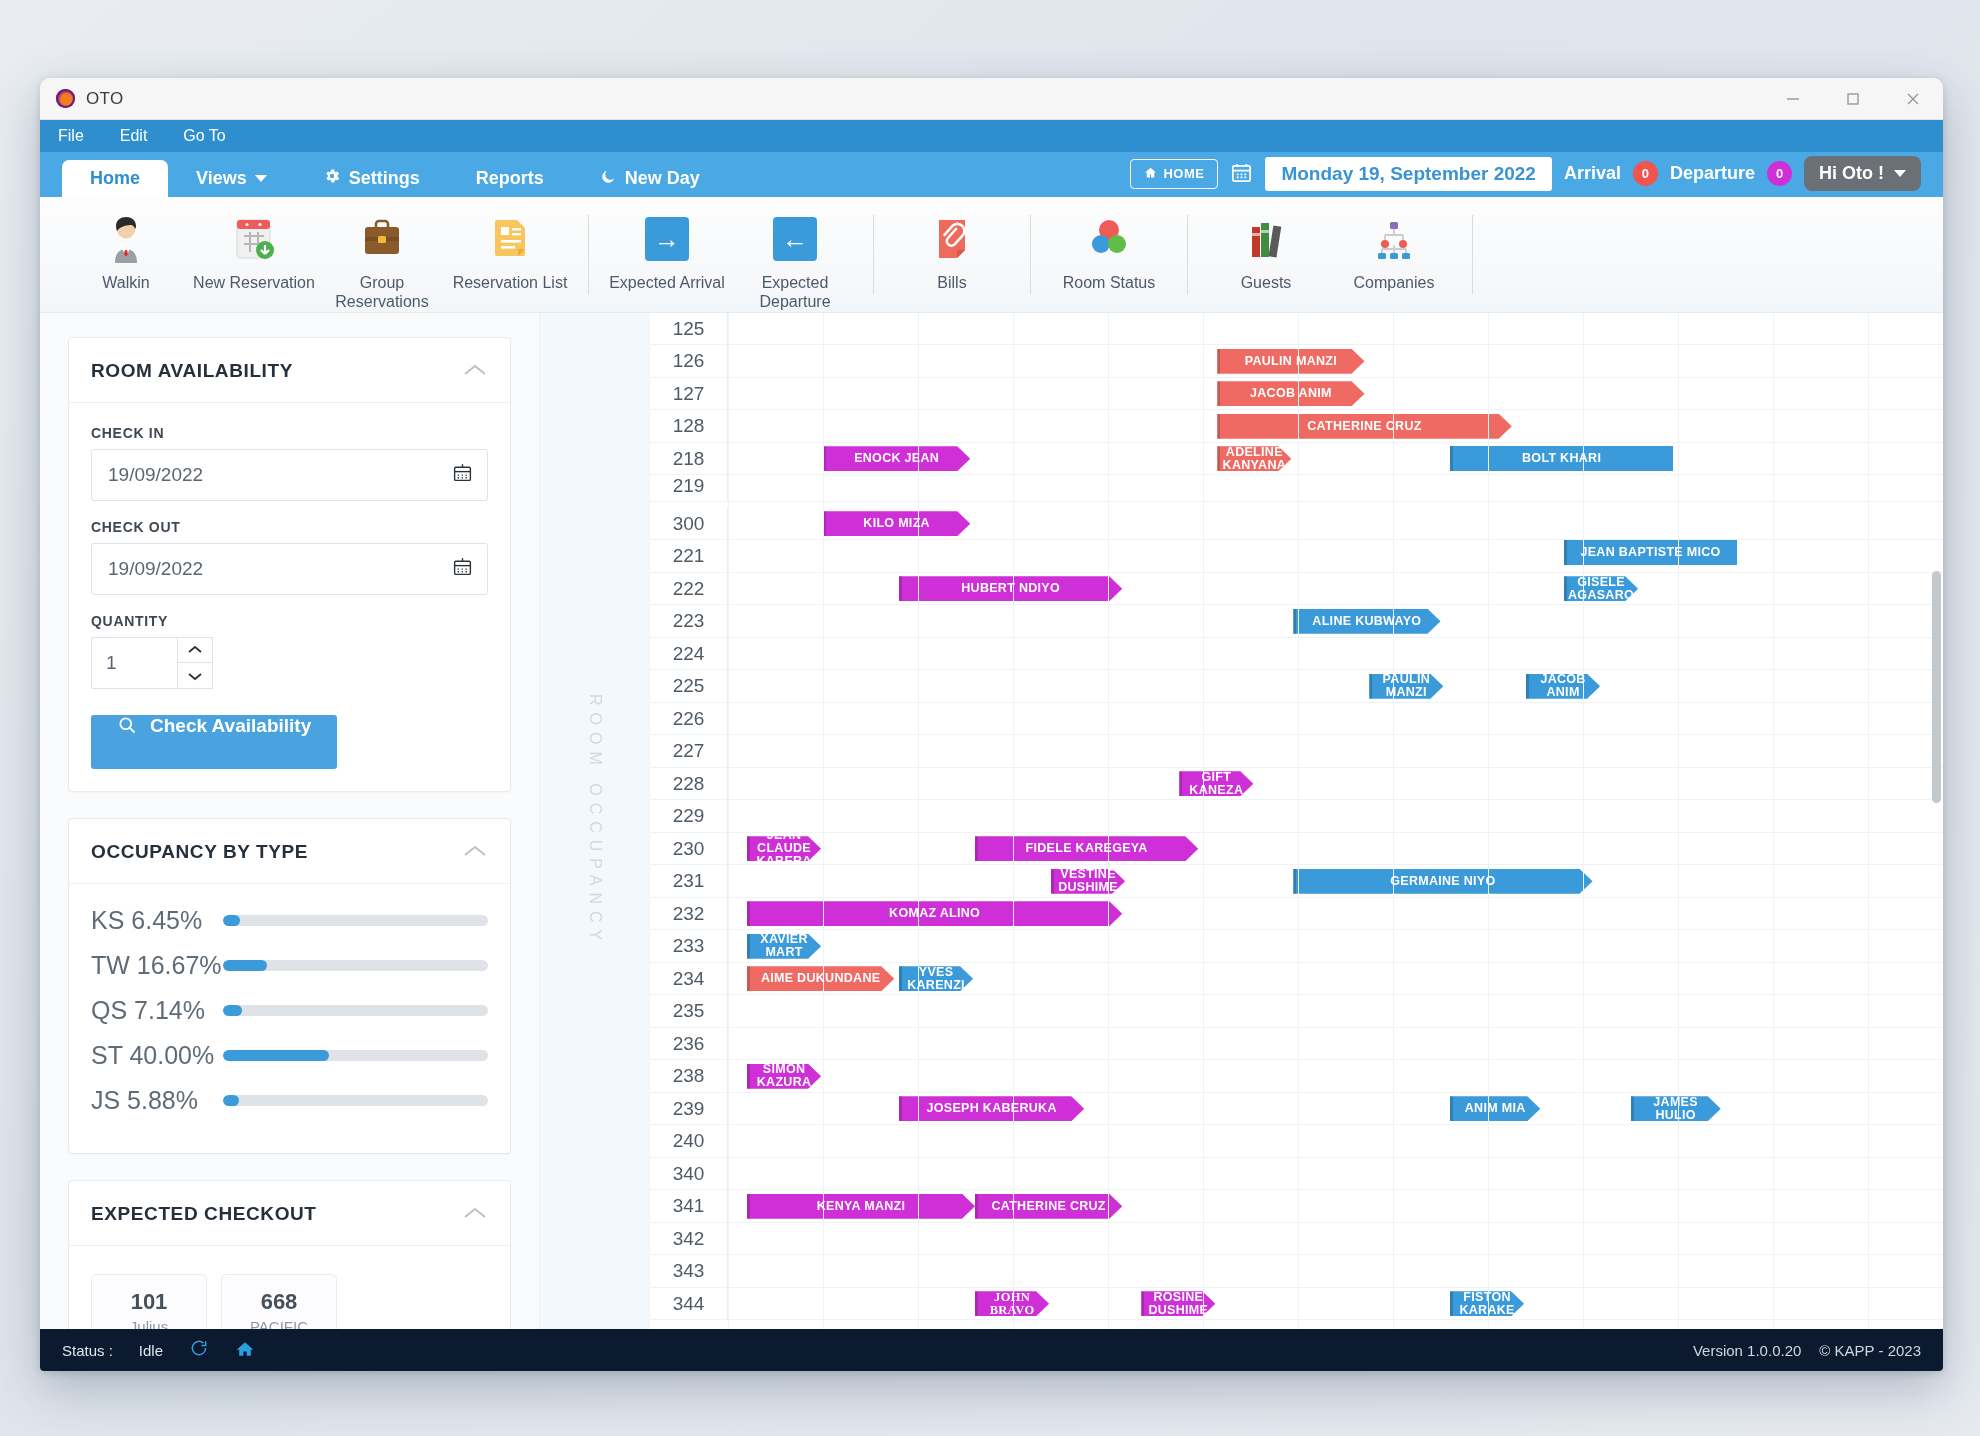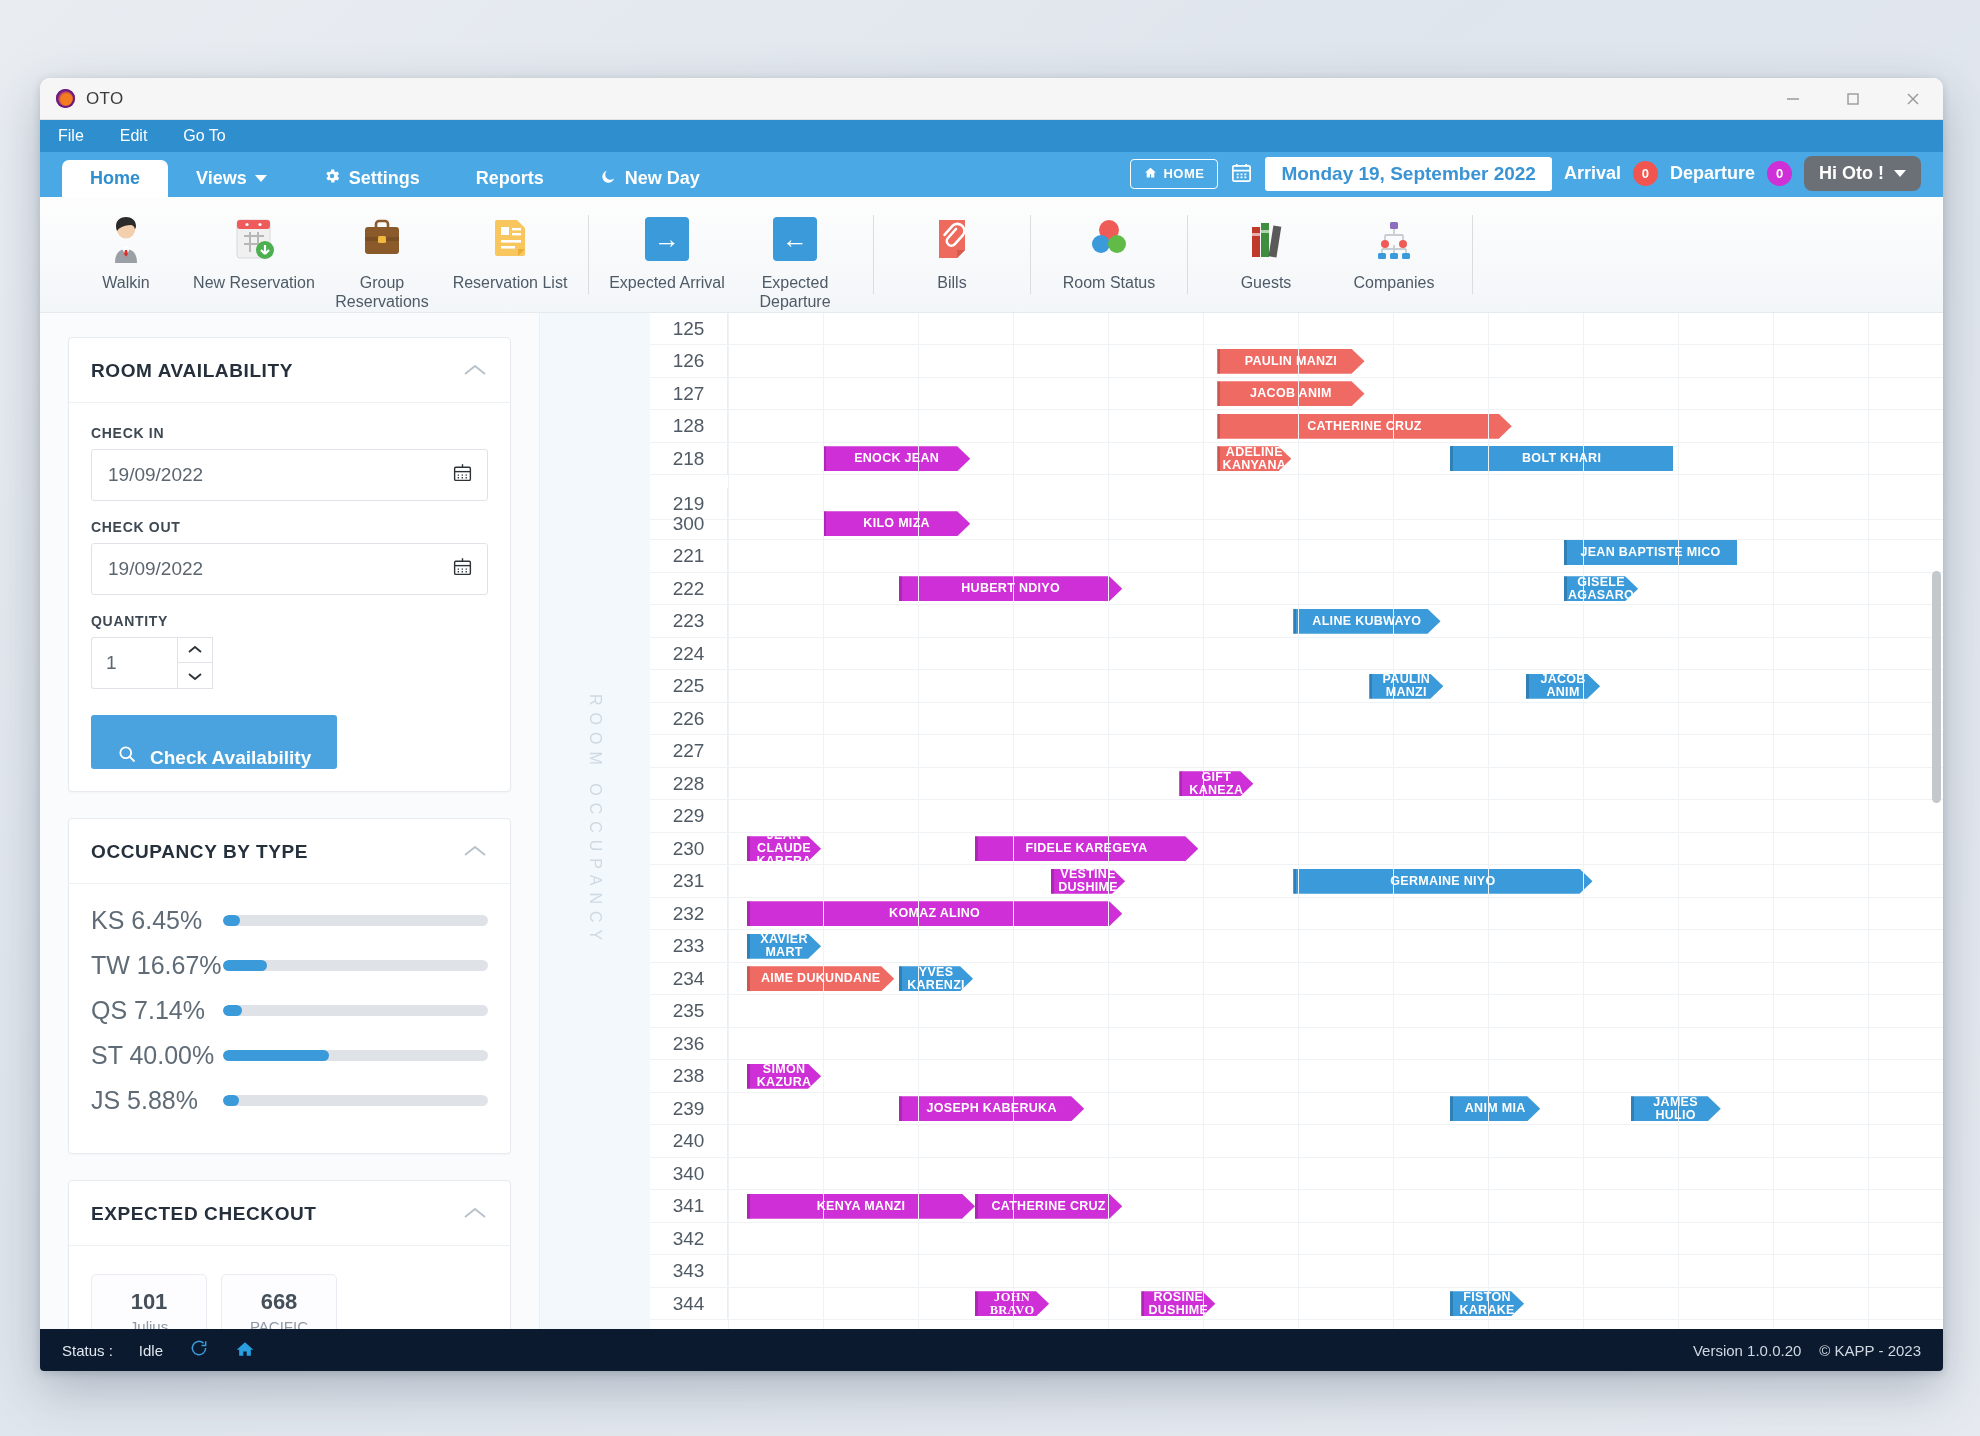--- a/index.html
+++ b/index.html
@@ -131,21 +131,21 @@
   }
   .spin { width: 36px; display: flex; flex-direction: column; }
   .spin div {
     flex: 1; border: 1px solid #dfe3e8; display: flex; align-items: center; justify-content: center;
     font-size: 13px; color: #333; background: #fff;
   }
   .spin div:first-child { border-bottom: 0; }
   .btn-primary {
     background: #4aa3de; color: #fff; border: 0; border-radius: 3px;
     height: 54px; padding: 0 26px; font-size: 19px; font-weight: bold;
-    display: inline-flex; align-items: flex-end; gap: 13px; font-family: inherit; cursor: pointer;
+    display: inline-flex; align-items: flex-start; gap: 13px; font-family: inherit; cursor: pointer;
   }
   .occ-row { display: flex; align-items: center; margin-bottom: 16px; }
   .occ-lbl { width: 132px; font-size: 25px; color: #5f6b76; }
   .occ-track { flex: 1; height: 11px; background: #dfe3e7; border-radius: 6px; overflow: hidden; }
   .occ-fill { height: 100%; background: #3a9ada; border-radius: 6px; }
   .chk-tiles { display: flex; gap: 14px; padding: 6px 0 0 0; }
   .chk-tile {
     width: 116px; border: 1px solid #eceaf2; border-radius: 5px; background: #fdfcfe;
     padding: 14px 6px 12px; text-align: center;
   }
@@ -619,21 +619,21 @@
             <div class="rnum">128</div>
             <div class="bar red" style="left: 567.25px; width: 294.5px; top: 3.5px;">CATHERINE CRUZ</div>
           </div>
           <div class="grow" style="top: 130px;">
             <div class="rnum">218</div>
             <div class="bar magenta" style="left: 173px; width: 147.25px; top: 3.5px;">ENOCK JEAN</div>
             <div class="bar red" style="left: 567.25px; width: 74.1px; top: 3.5px;">ADELINE
 KANYANA</div>
             <div class="bar blue sq" style="left: 800px; width: 223.25px; top: 3.5px;">BOLT KHARI</div>
           </div>
-          <div class="grow" style="top: 175px;">
+          <div class="grow" style="top: 157px;">
             <div class="rnum">219</div>
           </div>
           <div class="grow" style="top: 195px;">
             <div class="rnum">300</div>
             <div class="bar magenta" style="left: 173px; width: 147.25px; top: 3.5px;">KILO MIZA</div>
           </div>
           <div class="grow" style="top: 227.5px;">
             <div class="rnum">221</div>
             <div class="bar blue sq" style="left: 914px; width: 173px; top: 0;">JEAN BAPTISTE MICO</div>
           </div>

